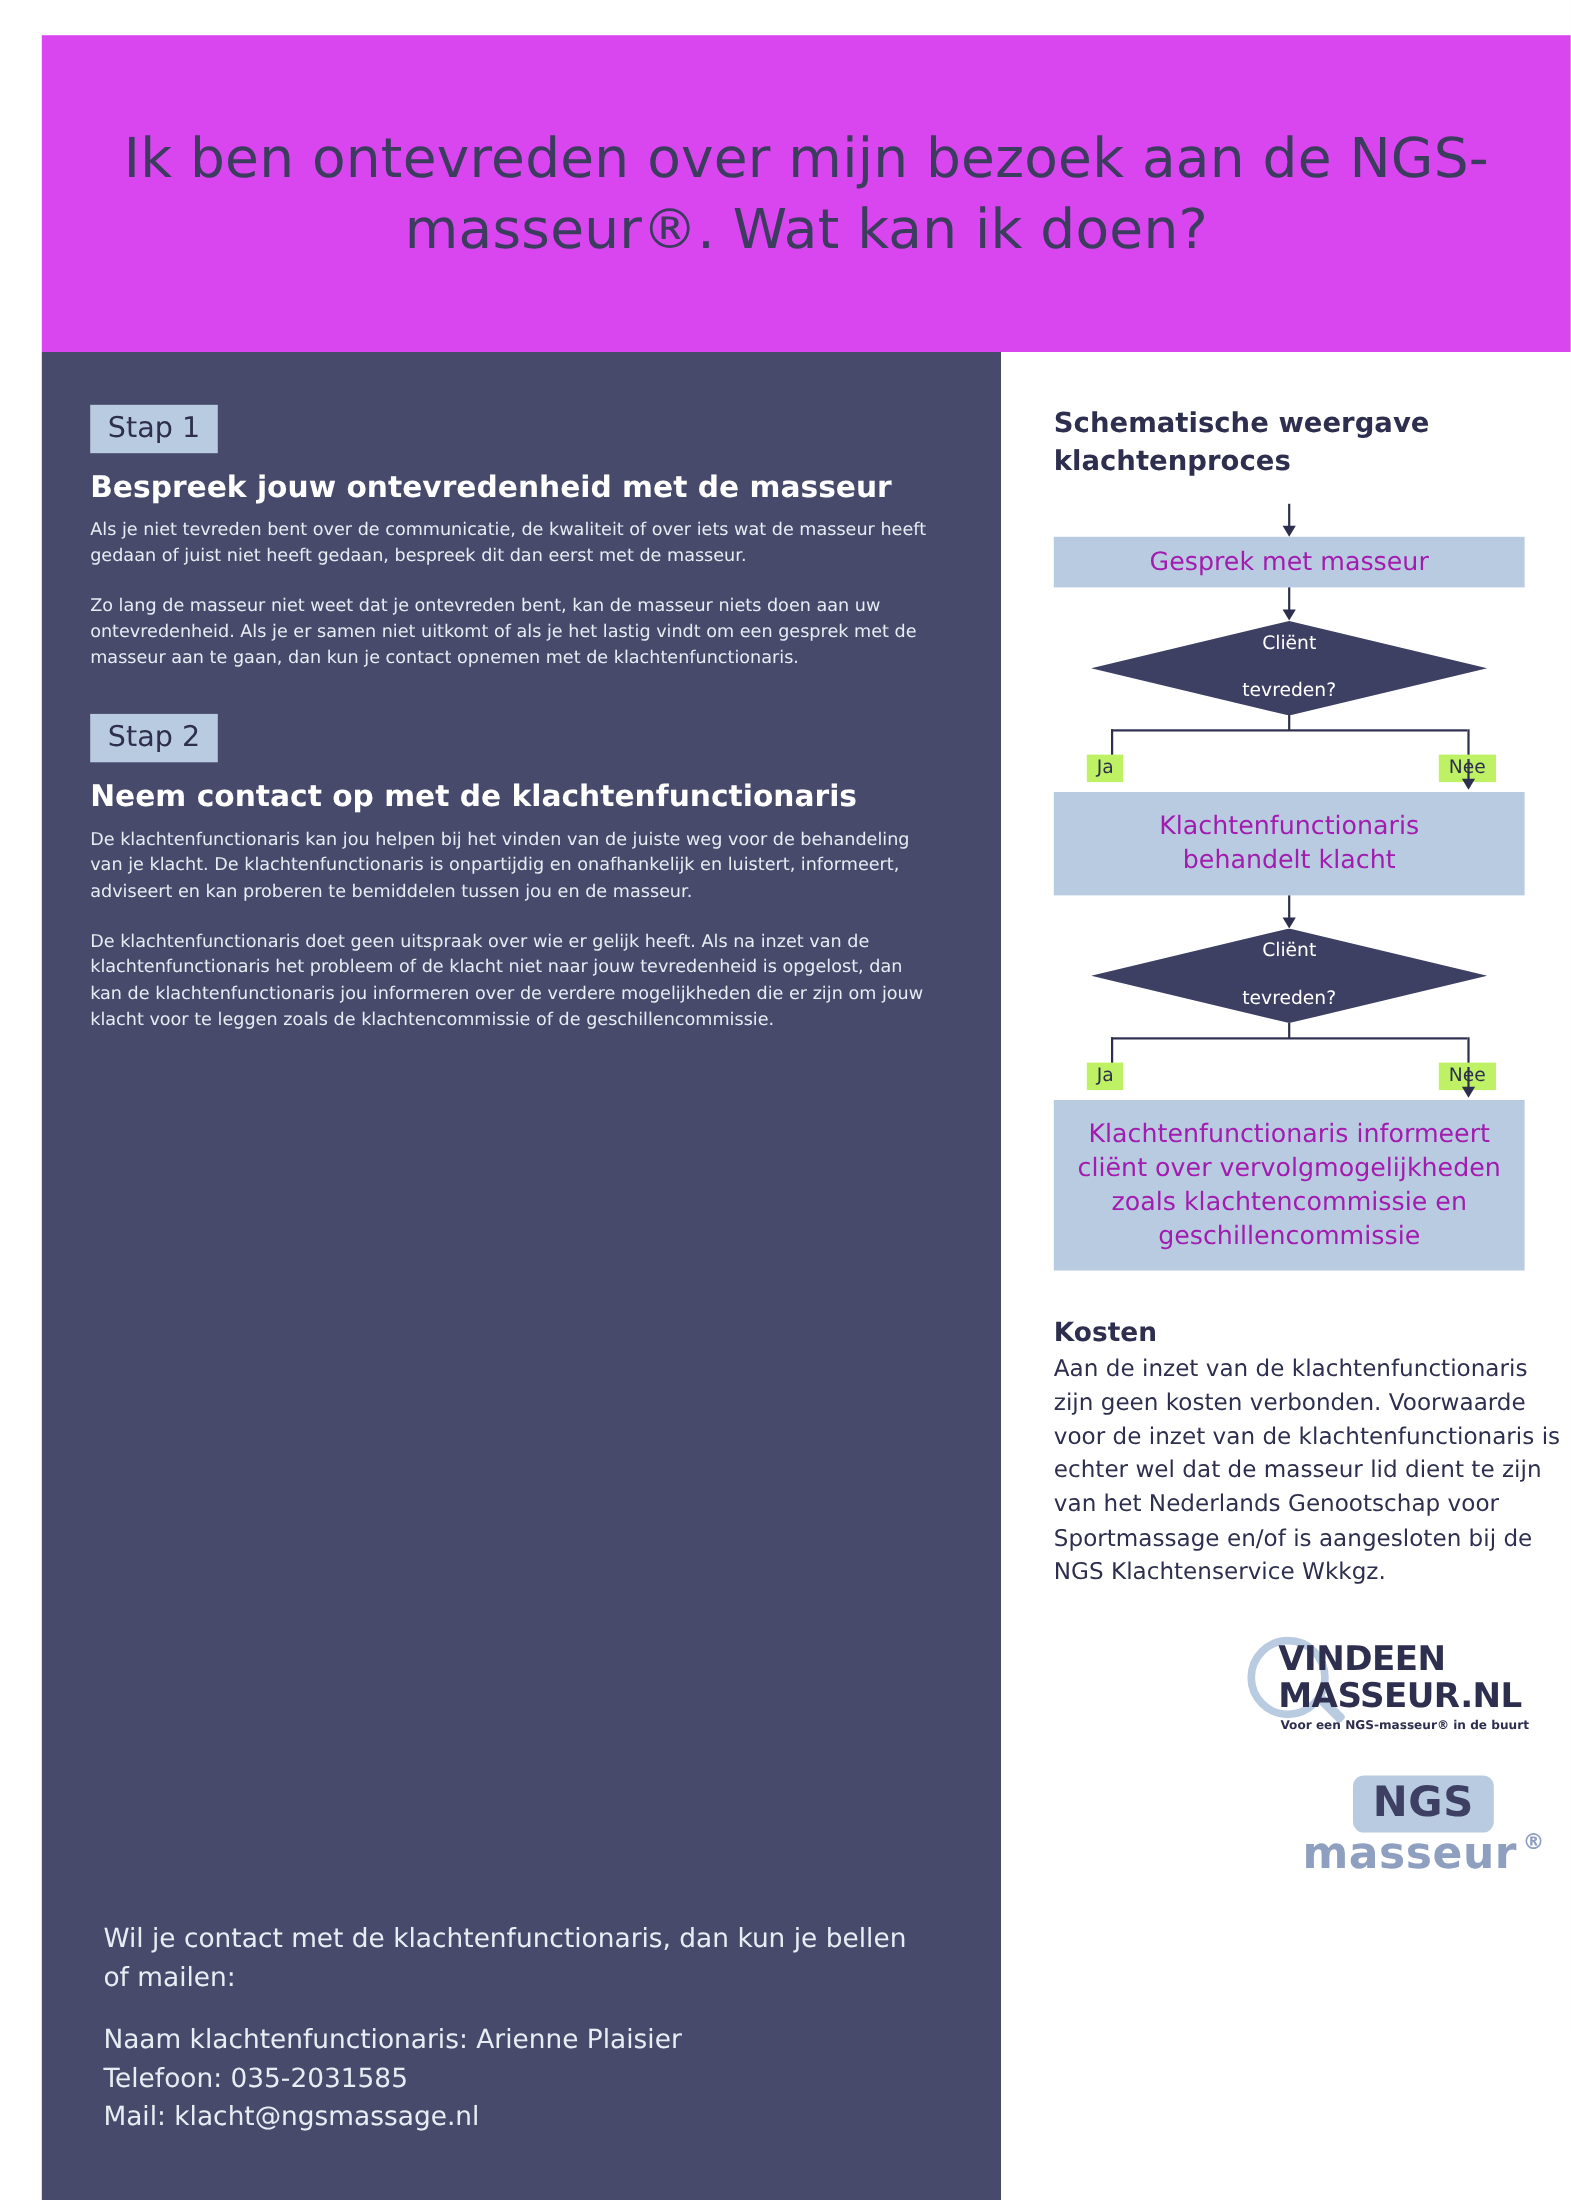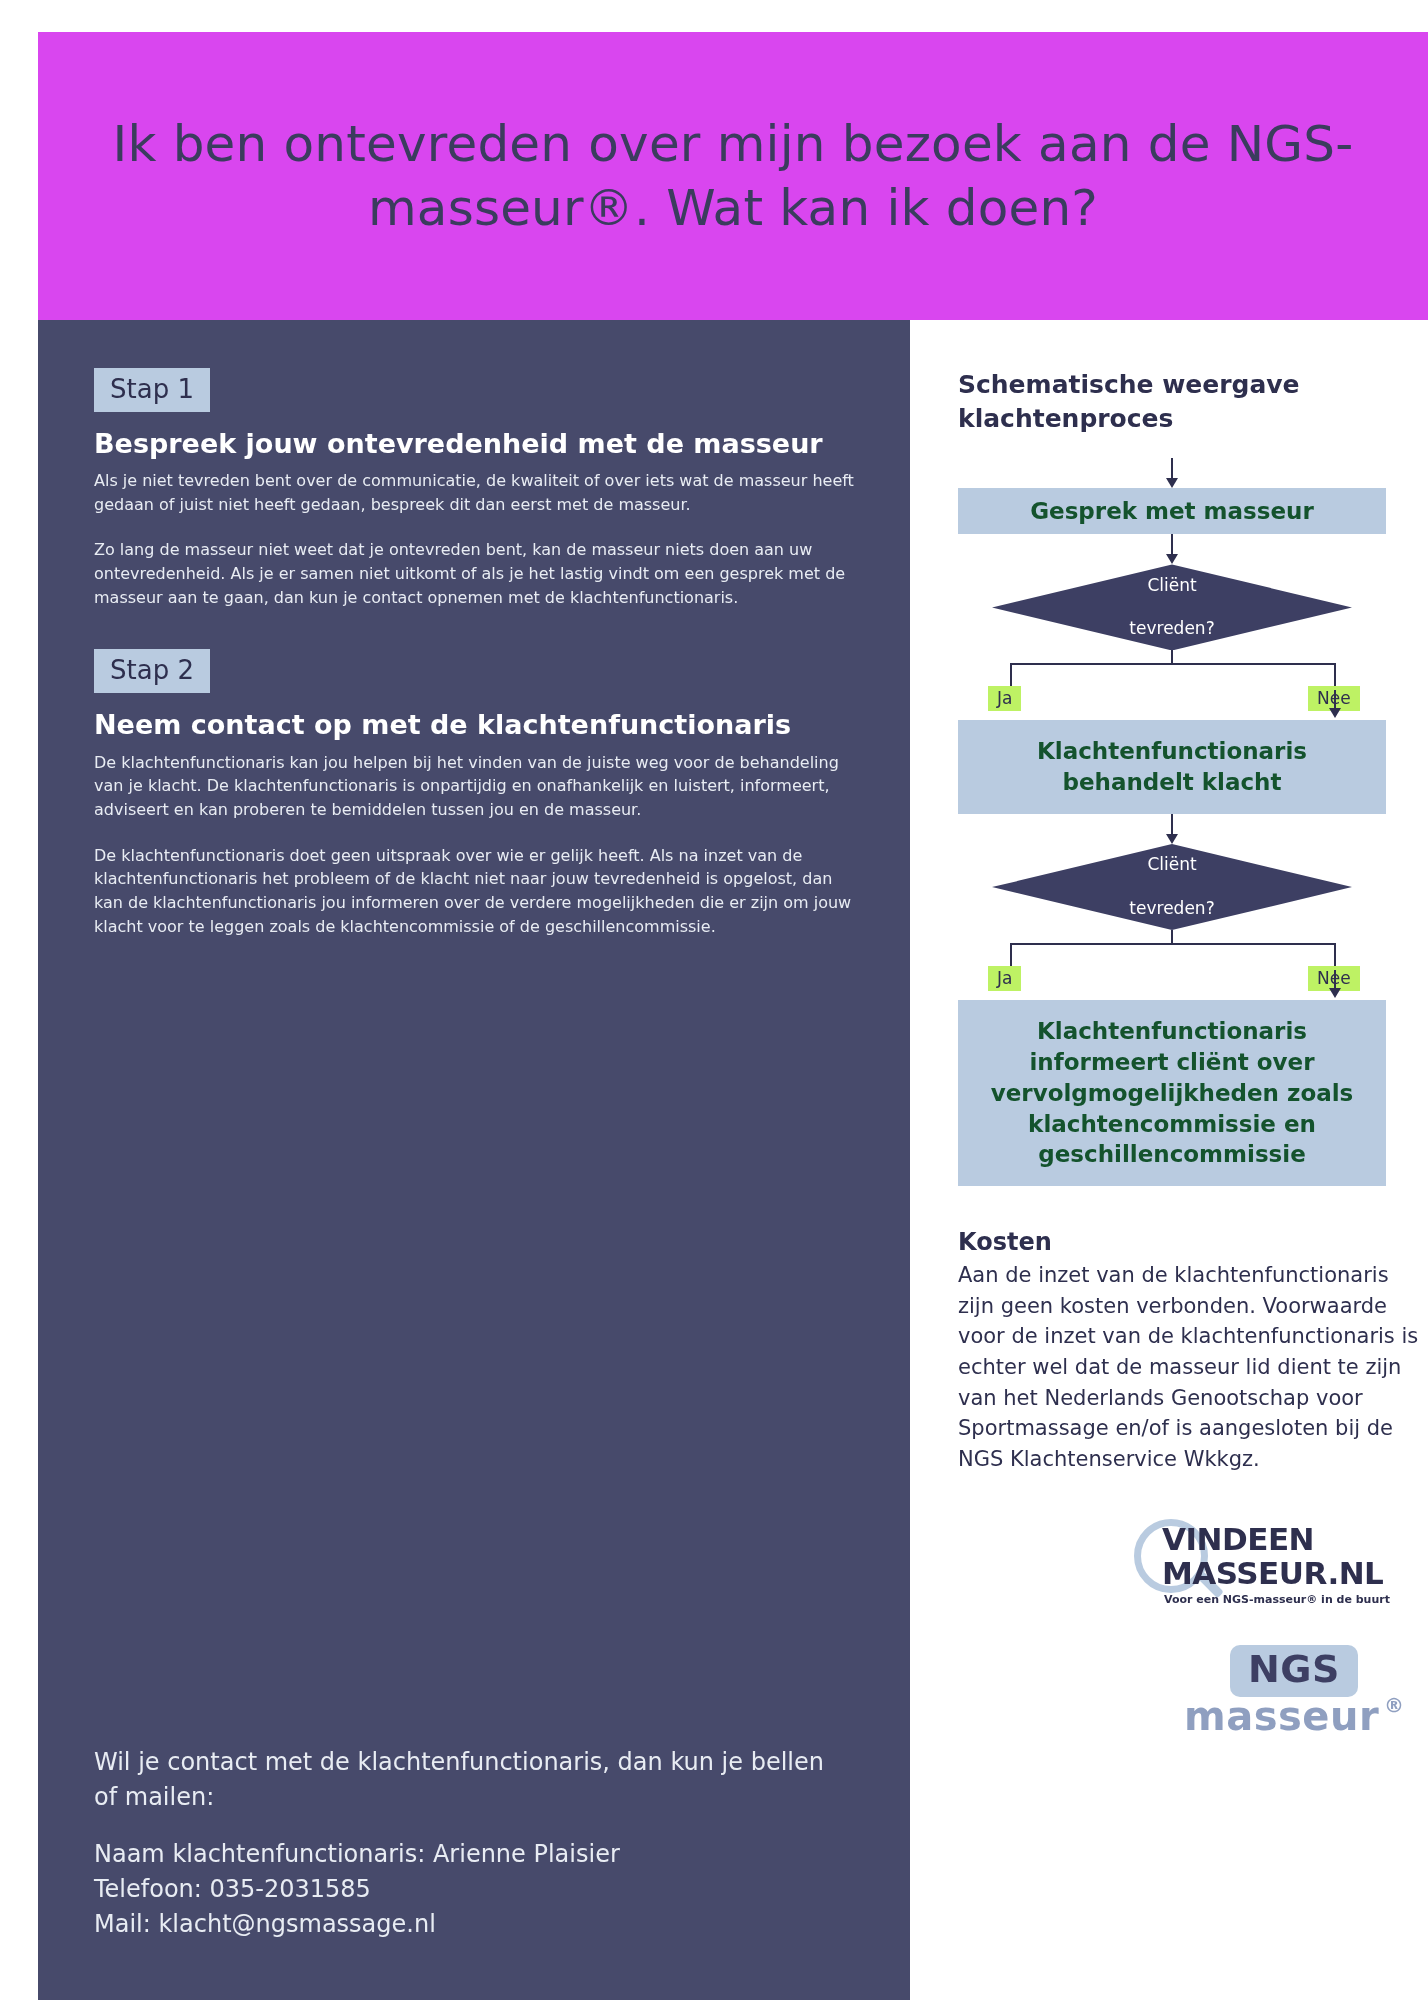--- a/index.html
+++ b/index.html
@@ -49,21 +49,21 @@
     left: 38px;
     top: 320px;
     width: 1390px;
     height: 1680px;
     display: flex;
   }
   .left-col {
     width: 872px;
     background: #474a6b;
     box-sizing: border-box;
-    padding: 48px 56px 0 56px;
+    padding: 48px 56px 0 44px;
     position: relative;
   }
   .right-col {
     width: 518px;
     background: #ffffff;
     box-sizing: border-box;
     padding: 48px 40px 0 48px;
     position: relative;
   }
   
@@ -125,22 +125,21 @@
   }
   .flow-box.dark {
     background: #3d3f63;
     color: #ffffff;
     font-weight: bold;
     font-size: 24px;
     padding: 8px;
   }
   .flow-box.light {
     background: #b9cbe0;
-    color: #14532d;
-    font-weight: bold;
+    color: #a21caf;
   }
   .flow-box.tall {
     padding: 16px 10px;
     line-height: 1.34;
   }
   .arrow-v {
     width: 428px;
     height: 30px;
     position: relative;
   }

